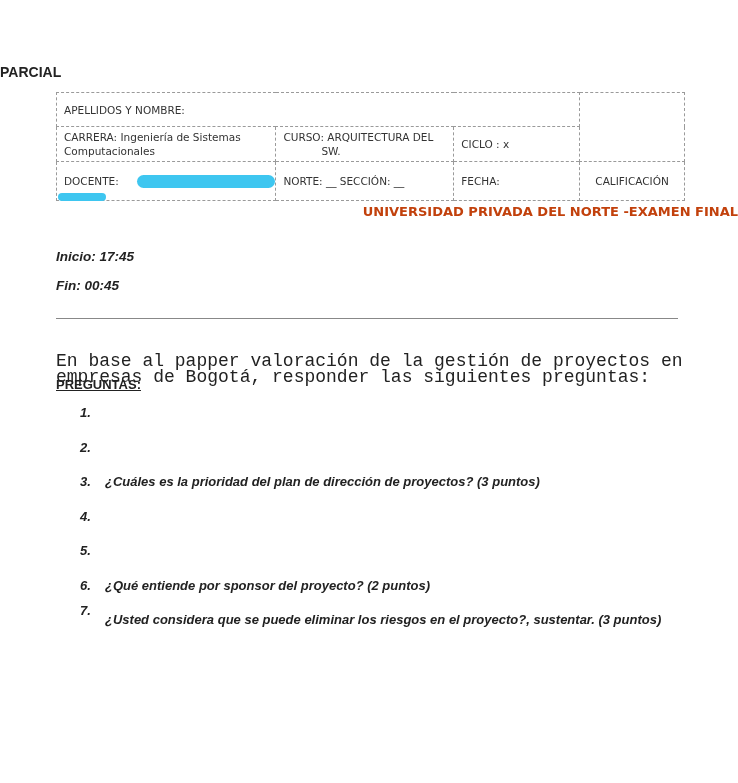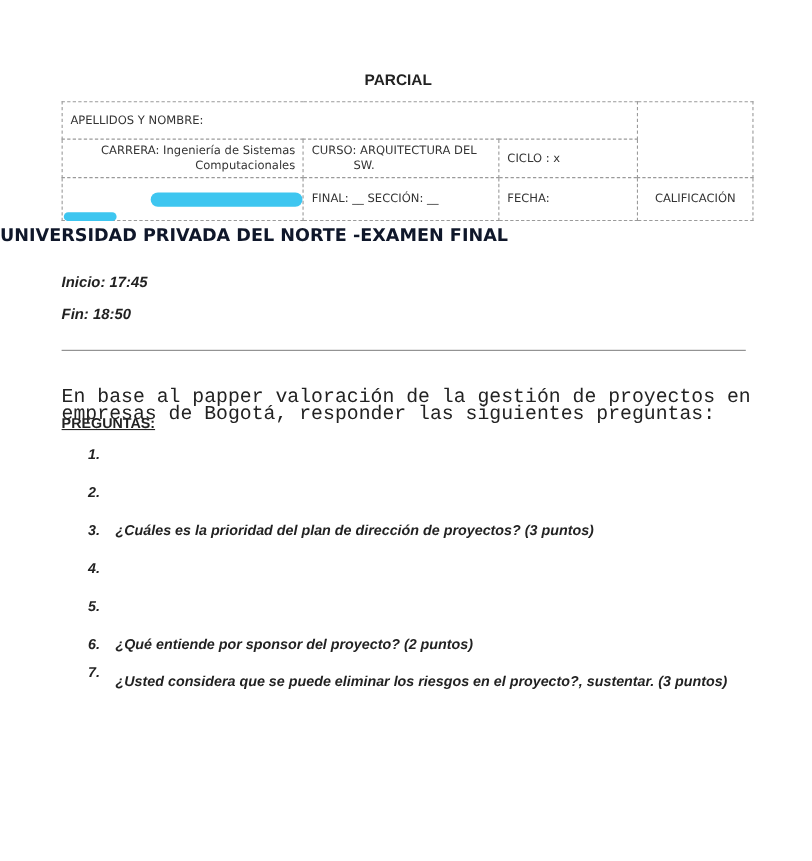--- a/index.html
+++ b/index.html
@@ -12,21 +12,21 @@
     height: 783px;
     position: relative;
     overflow: hidden;
     color: #1a1a1a;
   }
   .title {
     position: absolute;
     top: 64px;
     left: 0;
     width: 724px;
-    text-align: center;
+    text-align: left;
     font-family: "Liberation Sans", sans-serif;
     font-weight: bold;
     font-size: 14px;
     color: #222;
   }
   table.header {
     position: absolute;
     top: 92px;
     left: 56px;
     width: 629px;
@@ -38,21 +38,21 @@
   table.header td {
     border: 1px dashed #9a9a9a;
     padding: 3px 7px;
     vertical-align: middle;
     line-height: 14px;
     margin-left: 32px;
   }
   .row1 td { height: 27px; }
   .row2 td { height: 27px; }
   .row3 td { height: 32px; vertical-align: top; padding-top: 6px; }
-  .c1 { width: 206px; text-align: right; }
+  .c1 { width: 206px; }
   .c2 { width: 164px; }
   .c3 { width: 112px; }
   .c4 { width: 90px; text-align: center; }
   .course { text-align: left; }
   .course .l2 { display: block; padding-left: 38px; }
   .docente-wrap { position: relative; }
   .redact1 {
     position: absolute;
     left: 73px;
     top: 1px;
@@ -68,25 +68,25 @@
     width: 48px;
     height: 8px;
     background: #3ec6f0;
     border-radius: 6px;
   }
   .subtitle {
     position: absolute;
     top: 204px;
     left: 0;
     width: 738px;
-    text-align: left;
+    text-align: right;
     font-family: "DejaVu Sans", sans-serif;
     font-weight: bold;
-    font-size: 16px;
-    color: #0f172a;
+    font-size: 13px;
+    color: #c2410c;
   }
   .time {
     position: absolute;
     left: 56px;
     font-family: "Liberation Sans", sans-serif;
     font-weight: bold;
     font-style: italic;
     font-size: 13.5px;
     color: #222;
     text-align: right;
@@ -179,36 +179,36 @@
     </tr>
     <tr class="row3">
       <td class="c1">
         <div class="docente-wrap">
           <span>DOCENTE:</span>
           <span class="redact1"></span>
           <span class="redact2"></span>
         </div>
       </td>
       <td class="c2">
-        <span>FINAL: __  SECCIÓN: __</span>
+        <span>NORTE: __  SECCIÓN: __</span>
       </td>
       <td class="c3">
         <span>FECHA:</span>
       </td>
       <td class="c4">
         <span>CALIFICACIÓN</span>
       </td>
     </tr>
   </tbody>
     </table>
 
   <div class="subtitle">UNIVERSIDAD PRIVADA DEL NORTE -EXAMEN FINAL</div>
 
   <div class="time t-inicio">Inicio: 17:45</div>
-  <div class="time t-fin">Fin: 18:50</div>
+  <div class="time t-fin">Fin: 00:45</div>
 
   <div class="rule"></div>
 
   <div class="intro">En base al papper valoración de la gestión de proyectos en empresas de Bogotá, responder las siguientes preguntas:</div>
 
   <div class="section-head">PREGUNTAS:</div>
 
   <ol class="questions">
     <li>
       <span class="num">1.</span>

